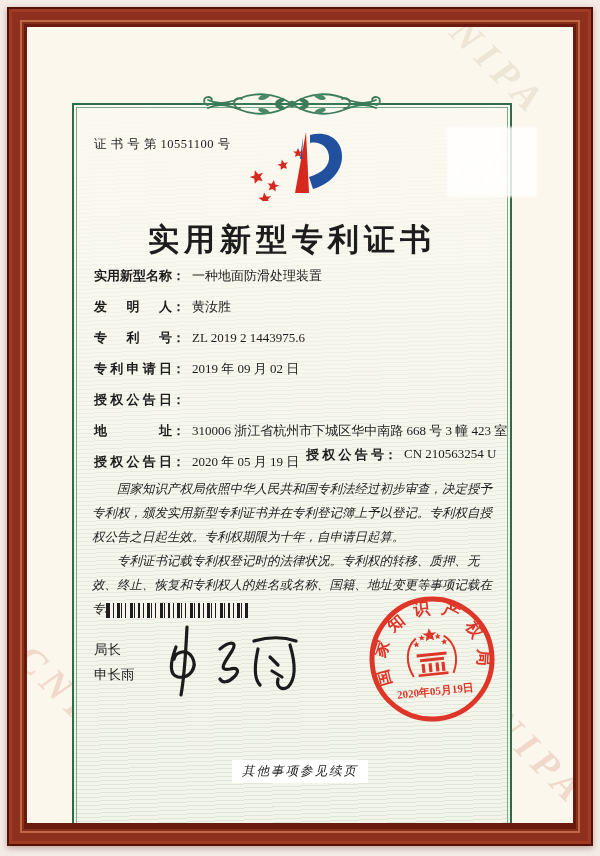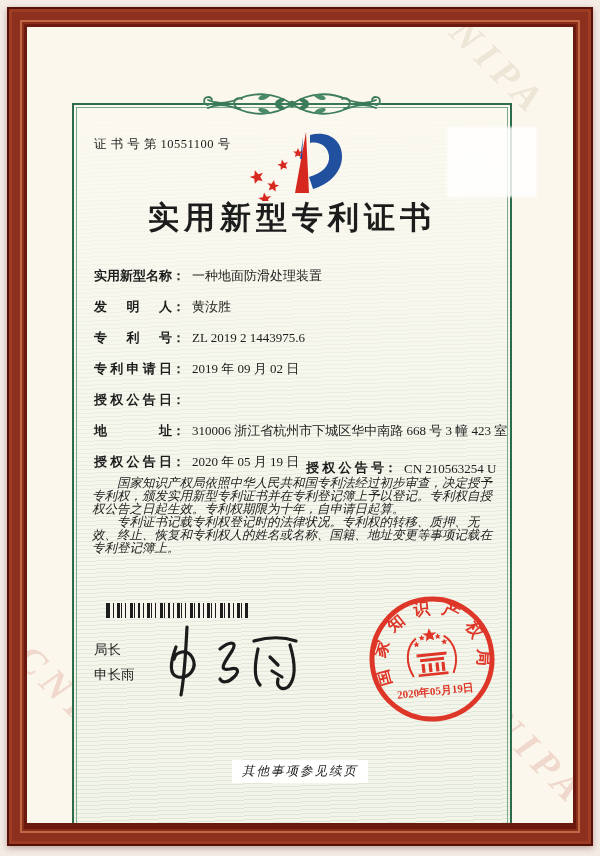--- a/index.html
+++ b/index.html
@@ -46,33 +46,33 @@
     border:1px solid #7aa98c; pointer-events:none; }
 
   .orn-top { position:absolute; left:50%; top:-16px; transform:translateX(-50%); z-index:3; }
   .orn-corner { position:absolute; z-index:3; }
   .orn-bl { left:-15px; bottom:-17px; }
   .orn-br { right:-15px; bottom:-17px; transform:scaleX(-1); }
 
   
   .cert-no { position:absolute; left:20px; top:31px; font-size:12.5px; letter-spacing:0.5px; }
   .logo { position:absolute; left:50%; top:22px; transform:translateX(-50%); }
-  .cert-title { position:absolute; left:0; right:0; top:92px; text-align:center;
+  .cert-title { position:absolute; left:0; right:0; top:114px; text-align:center;
     font-size:31px; font-weight:bold; letter-spacing:5px; }
 
   .fields { position:absolute; left:20px; right:16px; top:155px; }
   .frow { height:31px; display:flex; align-items:center; font-size:13px; position:relative; }
   .flabel { display:inline-block; width:78px; flex:none; font-weight:bold;
     text-align:justify; text-align-last:justify; }
   .fcolon { font-weight:bold; margin-right:7px; flex:none; }
   .fvalue { white-space:nowrap; }
-  .grant2 { position:absolute; left:212px; top:0; height:31px; display:flex; align-items:flex-end; }
+  .grant2 { position:absolute; left:212px; top:0; height:31px; display:flex; align-items:flex-start; }
 
   .body-text { position:absolute; left:18px; right:16px; top:372px;
-    font-size:12.5px; line-height:13px; font-style:italic; }
+    font-size:12.5px; line-height:24px; font-style:italic; }
   .body-text p { text-indent:2em; margin:0; }
 
   .barcode { position:absolute; left:32px; top:498px; width:142px; height:15px;
     background:
       repeating-linear-gradient(90deg,
         #1d1d1d 0 2px, #f6f4ec 2px 5px, #1d1d1d 5px 6px, #f6f4ec 6px 9px,
         #1d1d1d 9px 12px, #f6f4ec 12px 13px, #1d1d1d 13px 14px, #f6f4ec 14px 17px,
         #1d1d1d 17px 18px, #f6f4ec 18px 22px, #1d1d1d 22px 25px, #f6f4ec 25px 26px,
         #1d1d1d 26px 27px, #f6f4ec 27px 30px);
     border-left:2px solid #1d1d1d; border-right:2px solid #1d1d1d; }

